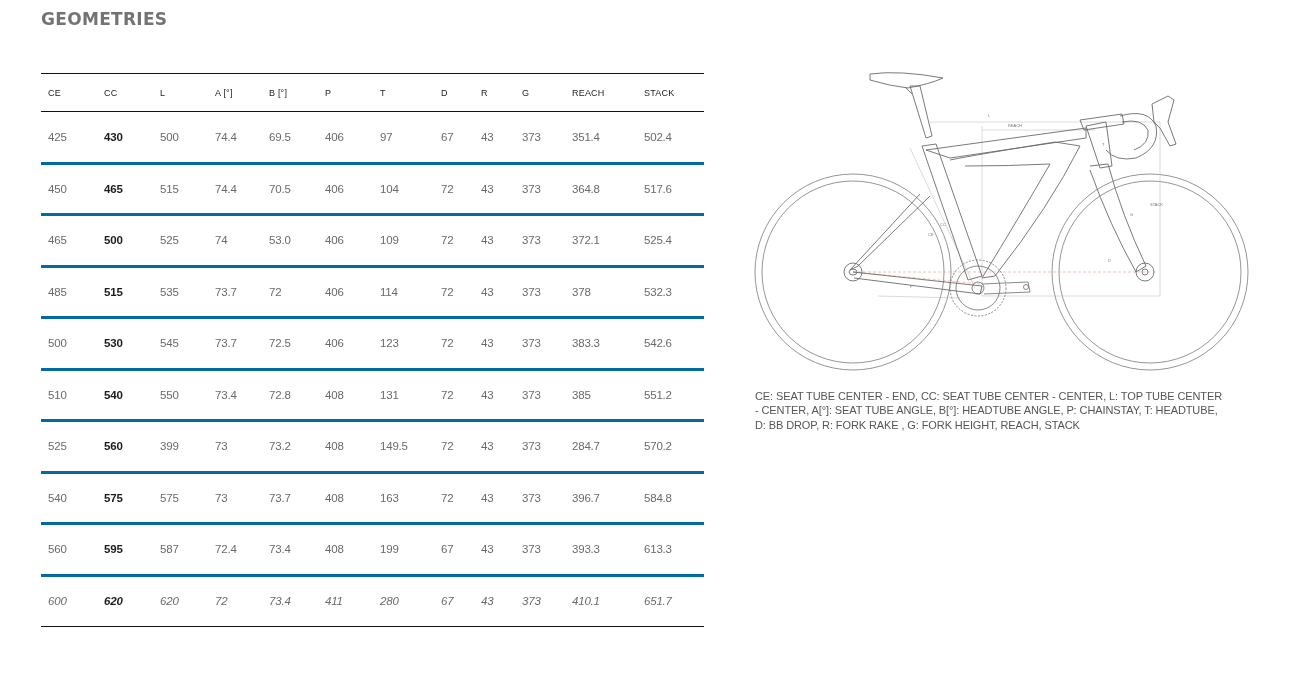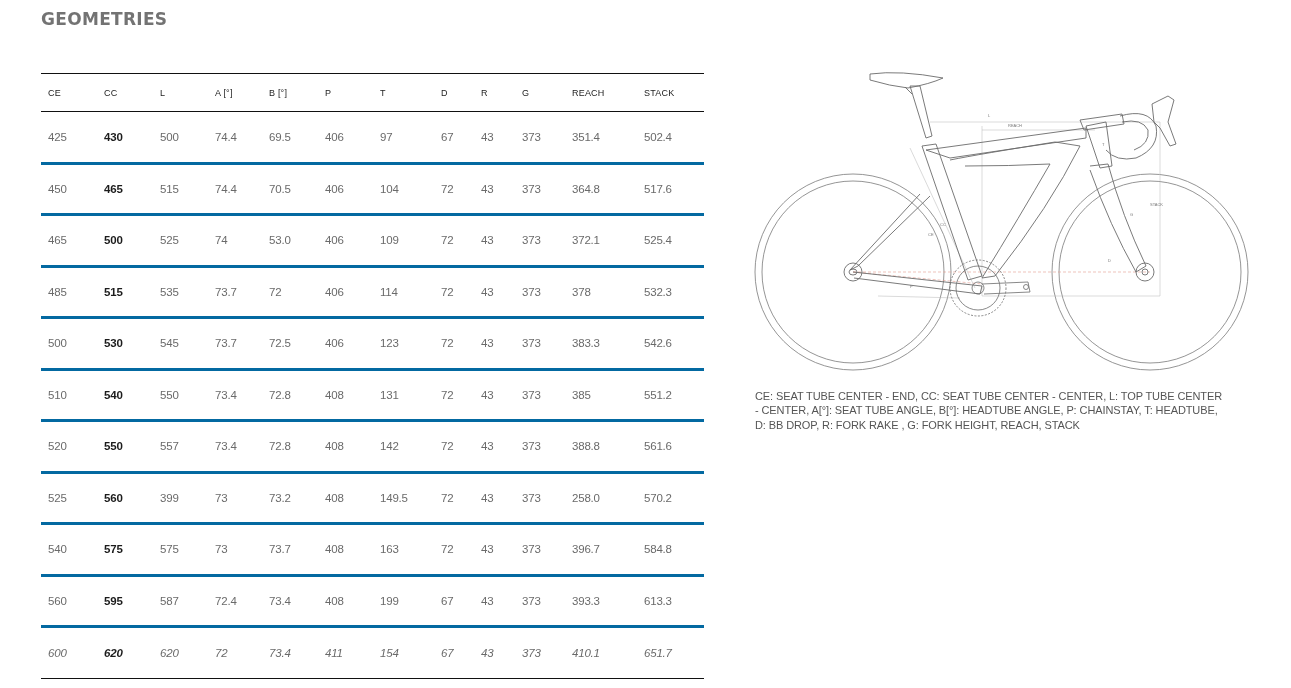--- a/index.html
+++ b/index.html
@@ -153,45 +153,31 @@
           <td>72.8</td>
           <td>408</td>
           <td>131</td>
           <td>72</td>
           <td>43</td>
           <td>373</td>
           <td>385</td>
           <td>551.2</td>
         </tr>
         <tr>
-          <td>520</td>
-          <td class="cc">550</td>
-          <td>557</td>
-          <td>73.4</td>
-          <td>72.8</td>
-          <td>408</td>
-          <td>142</td>
-          <td>72</td>
-          <td>43</td>
-          <td>373</td>
-          <td>388.8</td>
-          <td>561.6</td>
-        </tr>
-        <tr>
           <td>525</td>
           <td class="cc">560</td>
           <td>399</td>
           <td>73</td>
           <td>73.2</td>
           <td>408</td>
           <td>149.5</td>
           <td>72</td>
           <td>43</td>
           <td>373</td>
-          <td>258.0</td>
+          <td>284.7</td>
           <td>570.2</td>
         </tr>
         <tr>
           <td>540</td>
           <td class="cc">575</td>
           <td>575</td>
           <td>73</td>
           <td>73.7</td>
           <td>408</td>
           <td>163</td>
@@ -215,21 +201,21 @@
           <td>393.3</td>
           <td>613.3</td>
         </tr>
         <tr>
           <td>600</td>
           <td class="cc">620</td>
           <td>620</td>
           <td>72</td>
           <td>73.4</td>
           <td>411</td>
-          <td>154</td>
+          <td>280</td>
           <td>67</td>
           <td>43</td>
           <td>373</td>
           <td>410.1</td>
           <td>651.7</td>
         </tr>
       </tbody>
   </table>
 
   <svg class="diagram" viewBox="0 0 505 314" xmlns="http://www.w3.org/2000/svg" fill="none" stroke="#7a7a7a" stroke-width="0.8">

